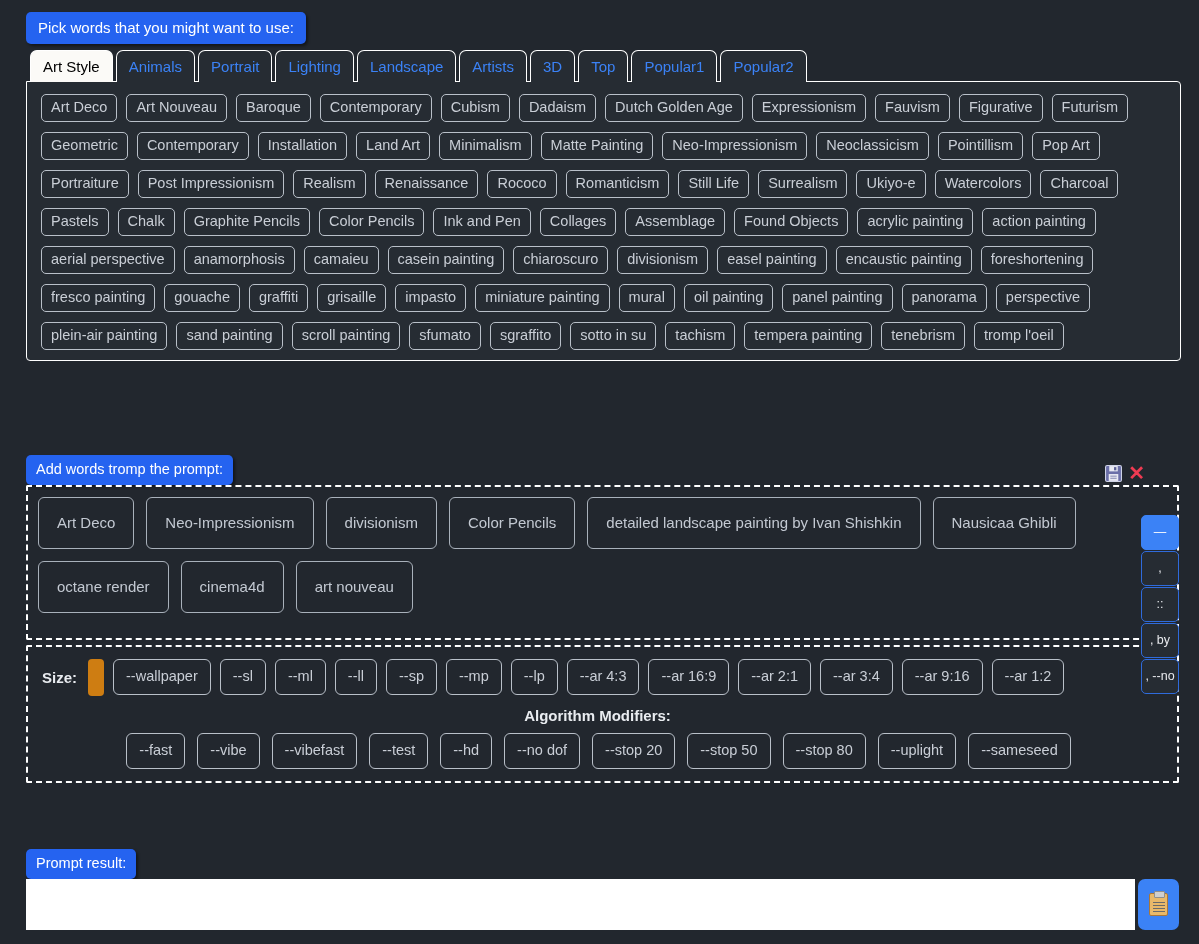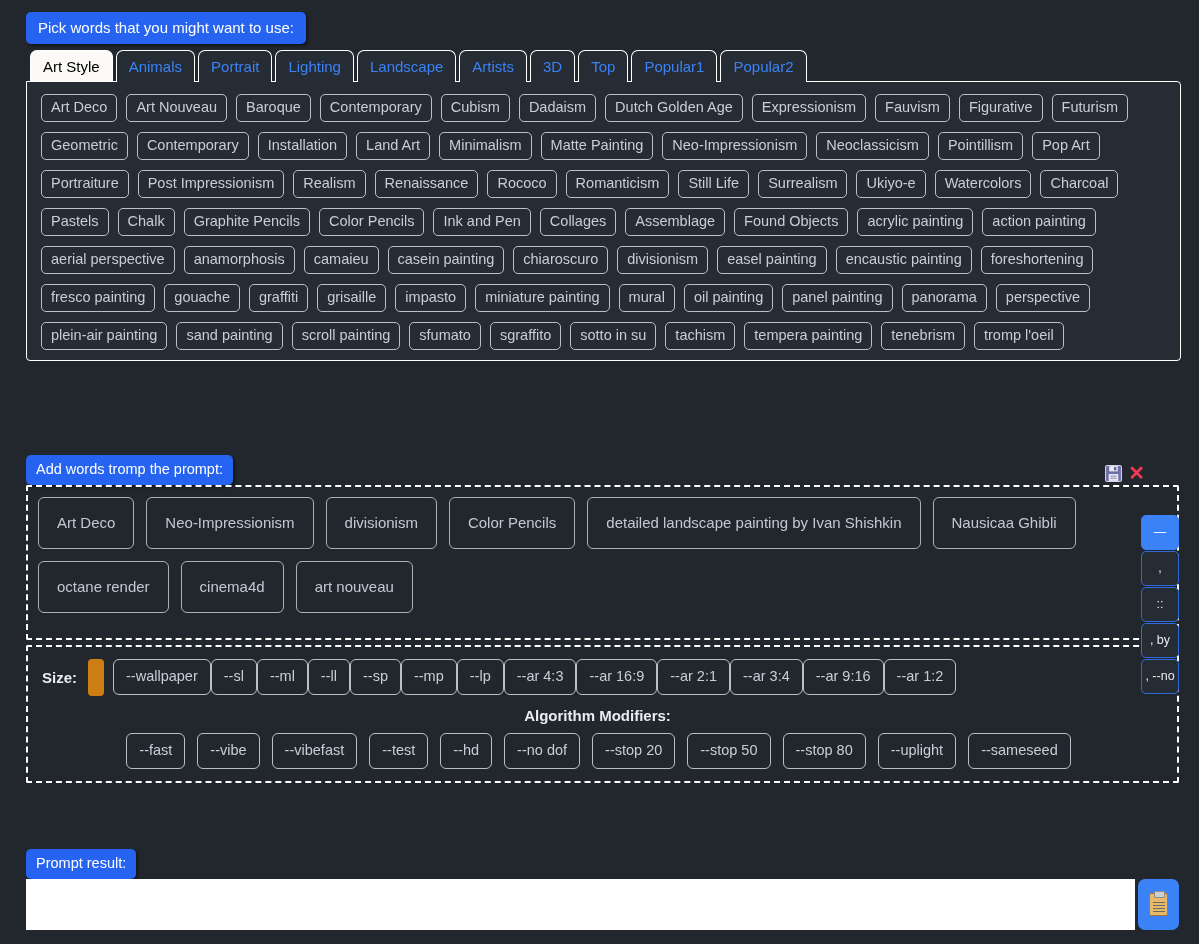--- a/index.html
+++ b/index.html
@@ -373,21 +373,21 @@
           <div class="sep-btn">::</div>
           <div class="sep-btn">, by</div>
           <div class="sep-btn">, --no</div>
         </div>
     </div>
 
     <div class="mod-box">
       <div class="mod-row">
         <span class="mod-label">Size:</span>
         <button class="swatch"></button>
-        <div style="display:flex;gap:0;" id="size-opts">
+        <div style="display:flex;gap:9px;" id="size-opts">
             <div class="mod-btn">--wallpaper</div>
             <div class="mod-btn">--sl</div>
             <div class="mod-btn">--ml</div>
             <div class="mod-btn">--ll</div>
             <div class="mod-btn">--sp</div>
             <div class="mod-btn">--mp</div>
             <div class="mod-btn">--lp</div>
             <div class="mod-btn">--ar 4:3</div>
             <div class="mod-btn">--ar 16:9</div>
             <div class="mod-btn">--ar 2:1</div>

